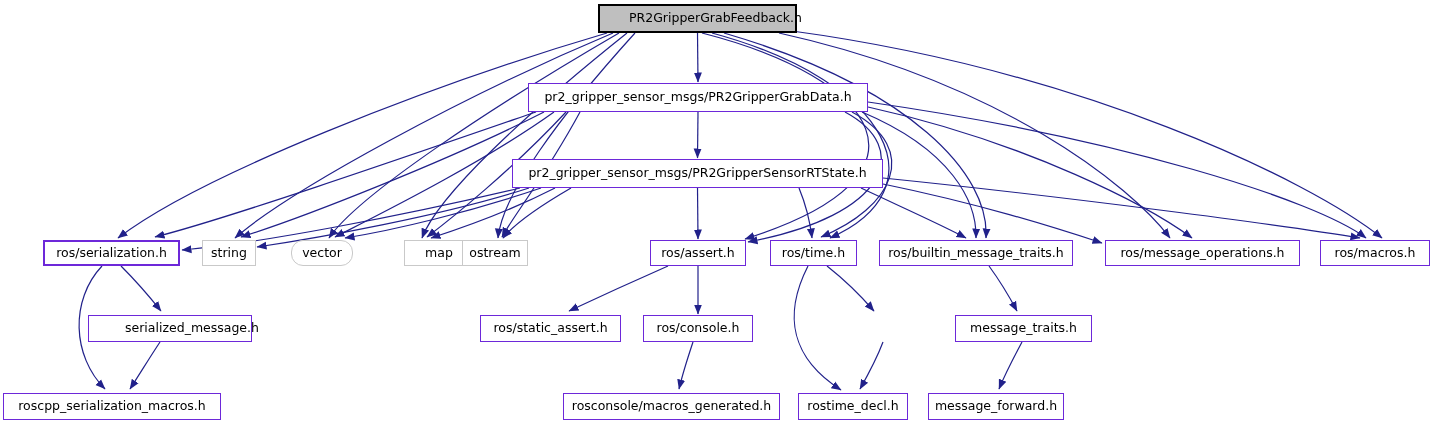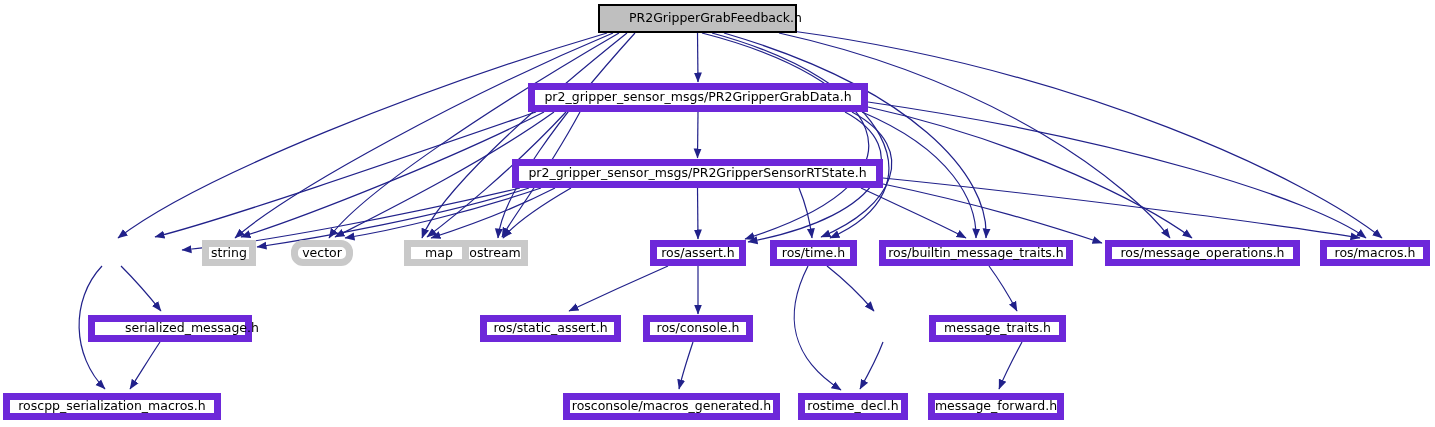--- a/index.html
+++ b/index.html
@@ -6,21 +6,21 @@
   #canvas{
     position:relative;
     width:1435px;height:427px;
     background:#ffffff;
     font-family:"DejaVu Sans","Liberation Sans",sans-serif;
     overflow:hidden;
   }
   #edges{position:absolute;left:0;top:0;width:1435px;height:427px;}
   .node{
     position:absolute;box-sizing:border-box;
-    background:#ffffff;border:7px solid #6d28d9;
+    background:#ffffff;border:1px solid #6d28d9;
     display:flex;align-items:center;justify-content:center;
     font-size:12.5px;line-height:1;color:#000000;white-space:nowrap;
     z-index:2;
   }
   .node.root{background:#bfbfbf;border:2px solid #000000;padding-left:36px;}
   .node.bold{border-width:2px;}
   .node.external{border-color:#c9c9c9;}
 </style>
 </head>
 <body>
@@ -74,30 +74,31 @@
         <path d="M827,266 C846,281 861,296 874,311" marker-end="url(#arrow)"></path>
         <path d="M808,266 C783,315 791,358 841,390" marker-end="url(#arrow)"></path>
         <path d="M883,342 C877,358 869,373 860,389" marker-end="url(#arrow)"></path>
         <path d="M989,266 C1000,281 1009,296 1017,311" marker-end="url(#arrow)"></path>
         <path d="M1022,342 C1014,357 1006,372 999,389" marker-end="url(#arrow)"></path>
       </g>
   </svg>
 <div class="node root" style="left: 598px; top: 4px; width: 199px; height: 29px;">PR2GripperGrabFeedback.h</div>
     <div class="node" style="left: 528px; top: 83px; width: 340px; height: 29px;">pr2_gripper_sensor_msgs/PR2GripperGrabData.h</div>
     <div class="node" style="left: 512px; top: 159px; width: 371px; height: 29px;">pr2_gripper_sensor_msgs/PR2GripperSensorRTState.h</div>
+    <div class="node bold" style="left: 43px; top: 240px; width: 137px; height: 26px;">ros/serialization.h</div>
     <div class="node external" style="left: 202px; top: 240px; width: 54px; height: 26px;">string</div>
     <div class="node external" style="left: 291px; top: 240px; width: 62px; height: 26px; border-radius: 12px;">vector</div>
     <div class="node external" style="left: 404px; top: 240px; width: 70px; height: 26px;">map</div>
     <div class="node external" style="left: 462px; top: 240px; width: 66px; height: 26px;">ostream</div>
     <div class="node" style="left: 650px; top: 240px; width: 96px; height: 26px;">ros/assert.h</div>
     <div class="node" style="left: 770px; top: 240px; width: 87px; height: 26px;">ros/time.h</div>
     <div class="node" style="left: 879px; top: 240px; width: 194px; height: 26px;">ros/builtin_message_traits.h</div>
     <div class="node" style="left: 1105px; top: 240px; width: 195px; height: 26px;">ros/message_operations.h</div>
     <div class="node" style="left: 1320px; top: 240px; width: 110px; height: 26px;">ros/macros.h</div>
     <div class="node" style="left: 88px; top: 315px; width: 164px; height: 27px; padding-left: 44px;">serialized_message.h</div>
     <div class="node" style="left: 480px; top: 315px; width: 141px; height: 27px;">ros/static_assert.h</div>
     <div class="node" style="left: 643px; top: 315px; width: 110px; height: 27px;">ros/console.h</div>
-    <div class="node" style="left: 929px; top: 315px; width: 137px; height: 27px; text-align: center;">message_traits.h</div>
+    <div class="node" style="left: 955px; top: 315px; width: 137px; height: 27px; text-align: center;">message_traits.h</div>
     <div class="node" style="left: 3px; top: 393px; width: 218px; height: 27px;">roscpp_serialization_macros.h</div>
     <div class="node" style="left: 563px; top: 393px; width: 217px; height: 27px;">rosconsole/macros_generated.h</div>
     <div class="node" style="left: 798px; top: 393px; width: 110px; height: 27px;">rostime_decl.h</div>
     <div class="node" style="left: 928px; top: 393px; width: 136px; height: 27px;">message_forward.h</div>
   </div>
 
 </body></html>

